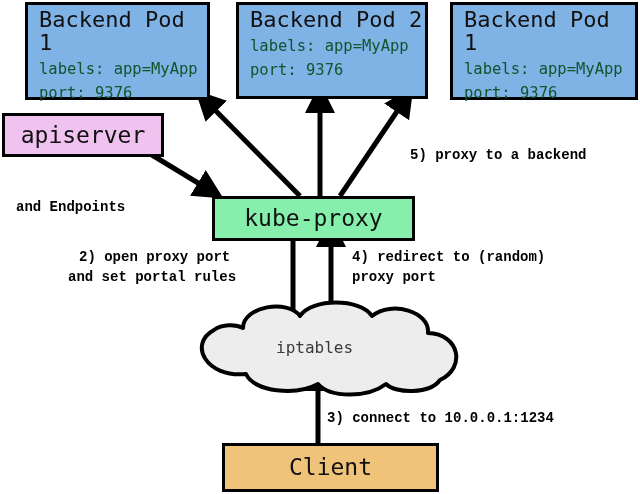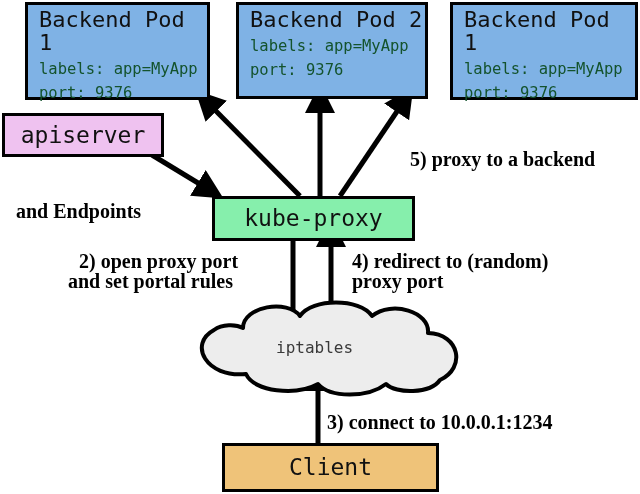--- a/index.html
+++ b/index.html
@@ -49,23 +49,23 @@
   }
   .pod-line {
     text-align: left;
     padding-left: 11px;
     font-size: 15.5px;
     color: #14532d;
     line-height: 1.55;
   }
   .annotation {
     position: absolute;
-    font-family: Liberation Serif, serif;
+    font-family: Liberation Mono, monospace;
     font-weight: bold;
-    font-size: 20px;
+    font-size: 14px;
     color: #000000;
     line-height: 1.30;
     white-space: pre;
   }
   .cloud-label {
     position: absolute;
     font-size: 16px;
     color: #3a3a3a;
     font-family: "DejaVu Sans Mono", "Liberation Mono", monospace;
   }

